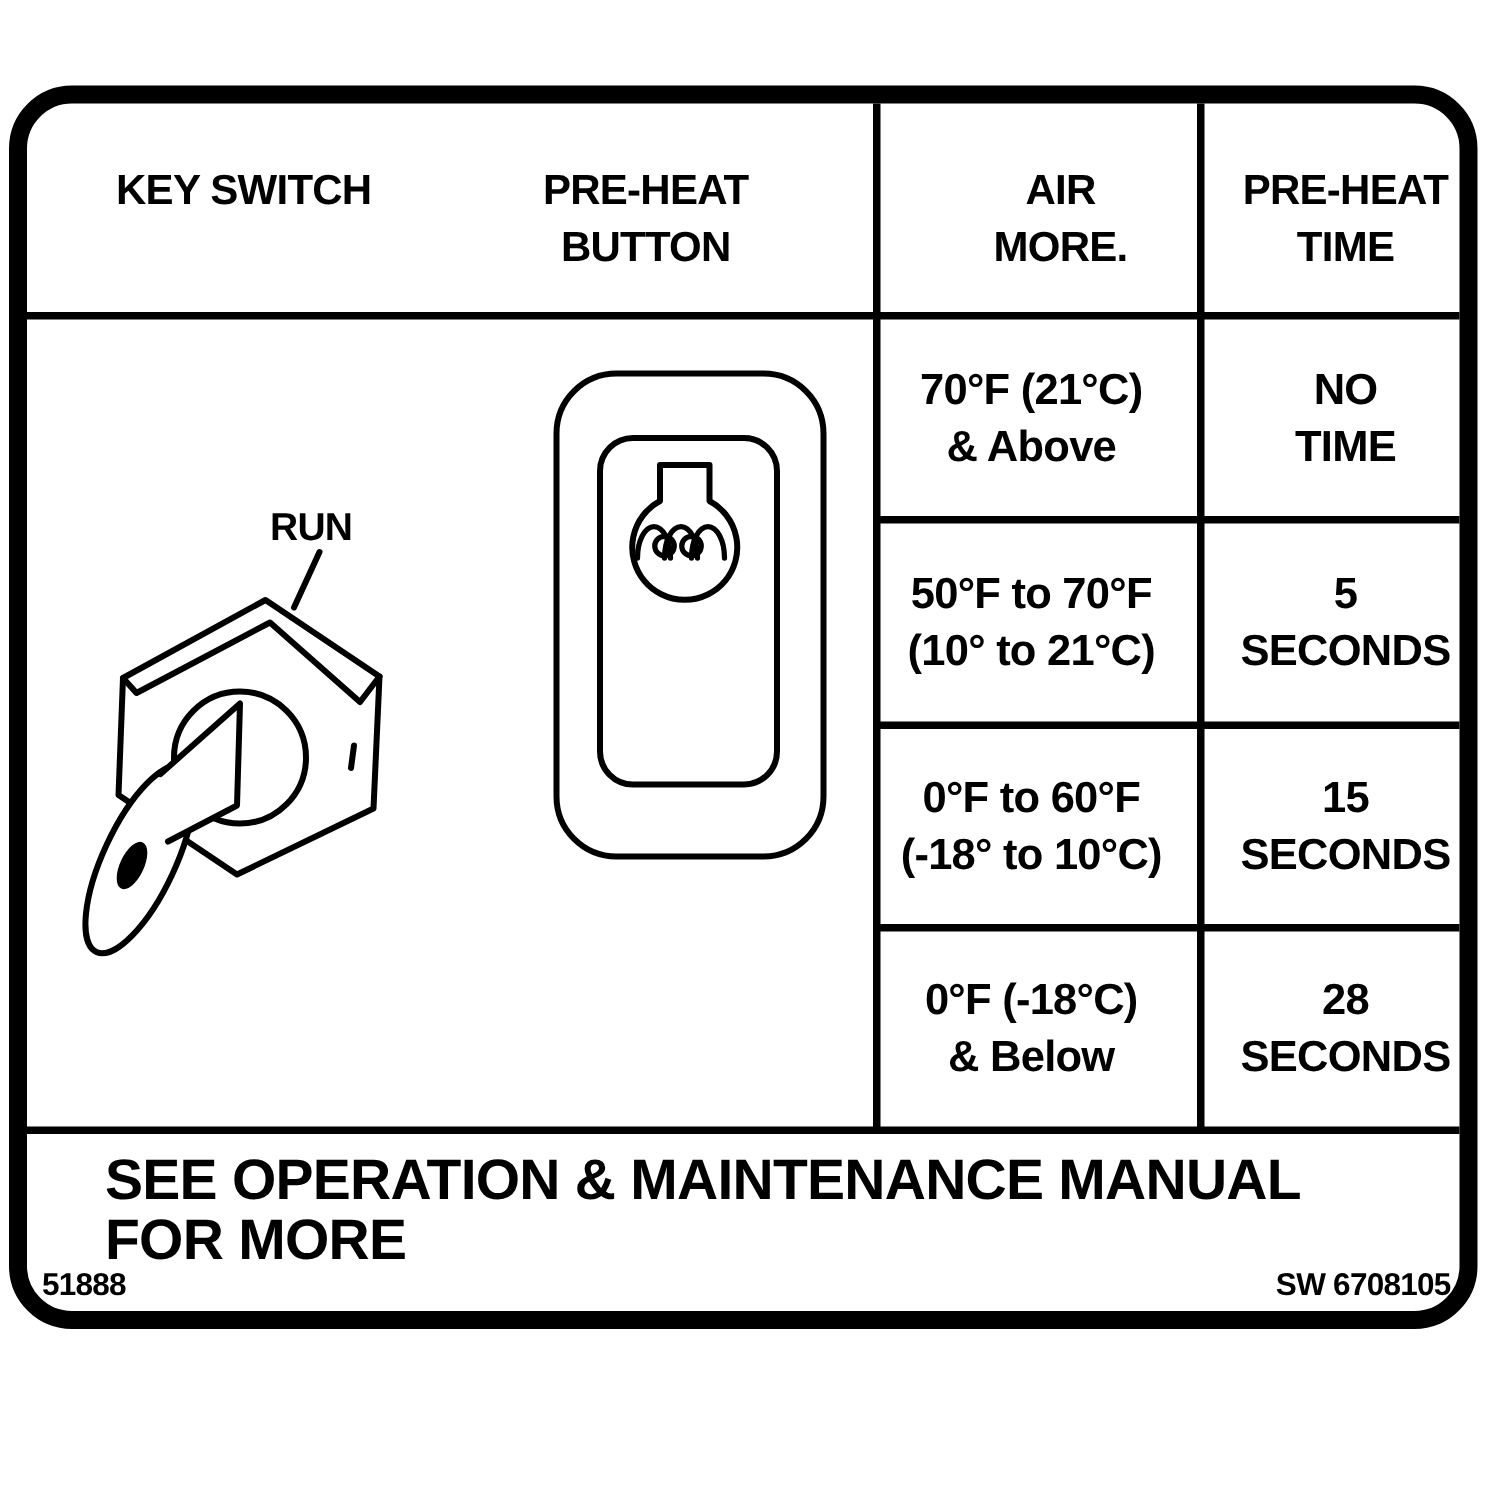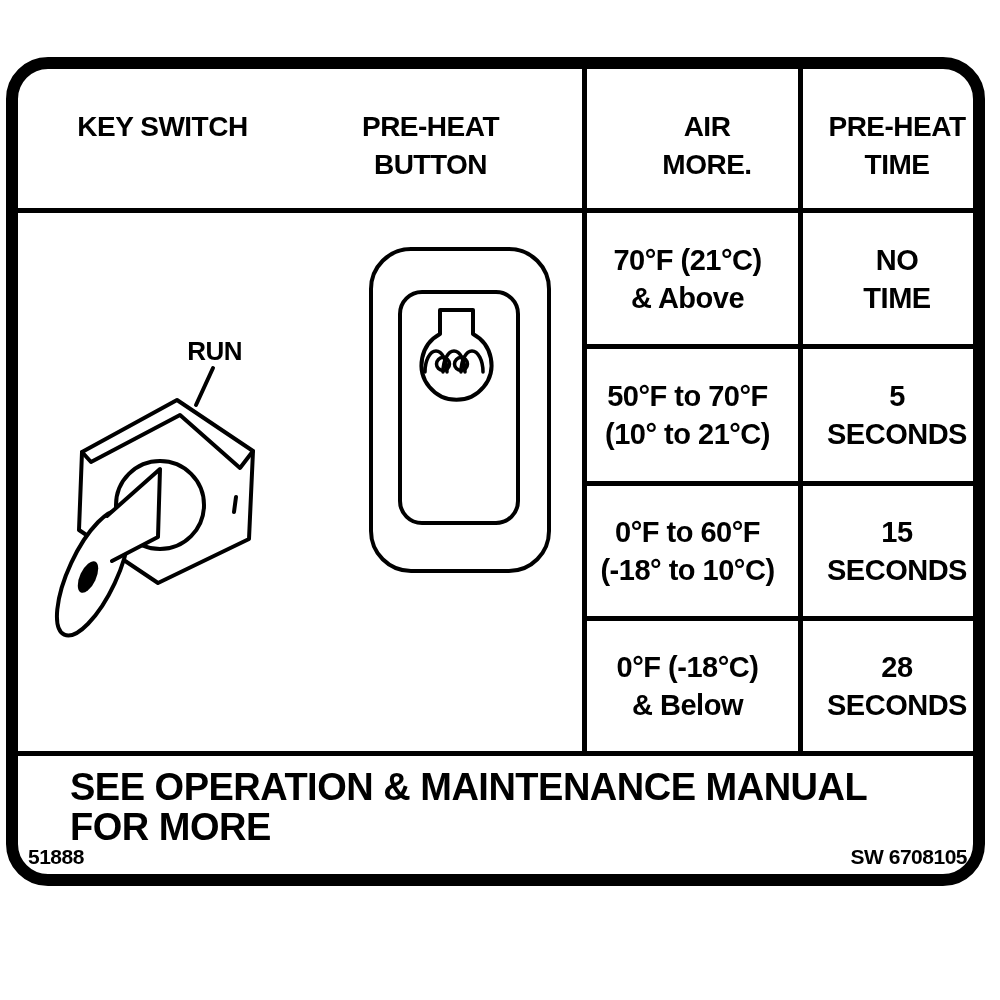--- a/index.html
+++ b/index.html
@@ -67,21 +67,21 @@
   .row-3 { top: 417px; height: 130px; }
   .row-4 { top: 552px; height: 130px; }
 
   .run-label {
     position: absolute;
     left: 162px; top: 267px;
     width: 62px;
     font-weight: bold;
     font-size: 26px;
     letter-spacing: -0.5px;
-    text-align: right;
+    text-align: left;
   }
 
   .art-svg {
     position: absolute;
     left: -18px; top: -69px;
     width: 1000px; height: 1000px;
   }
 
   .notice {
     position: absolute;

